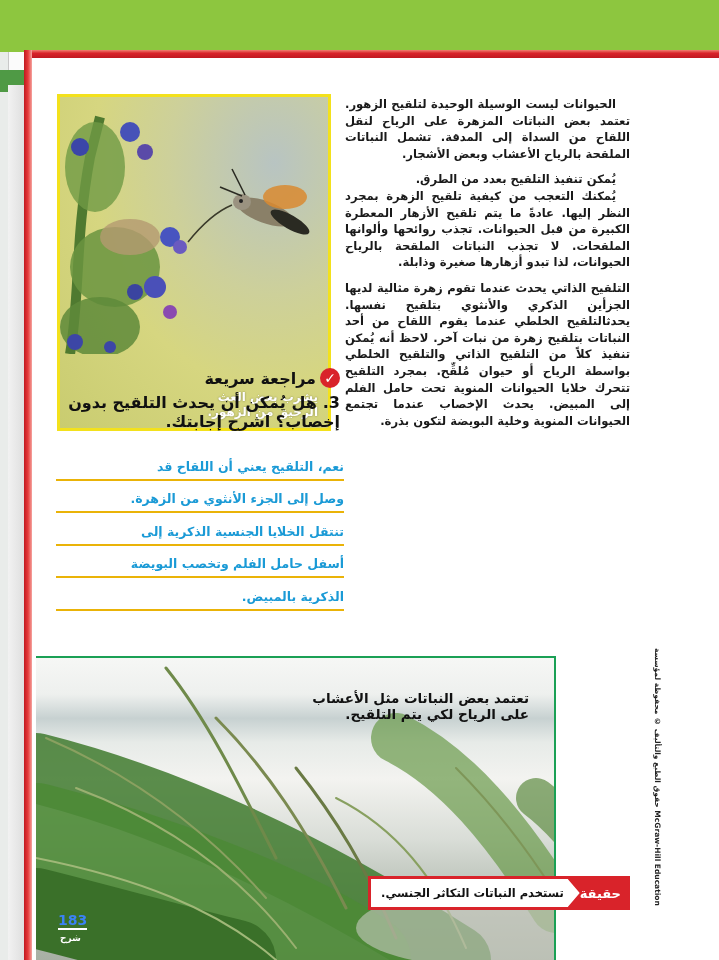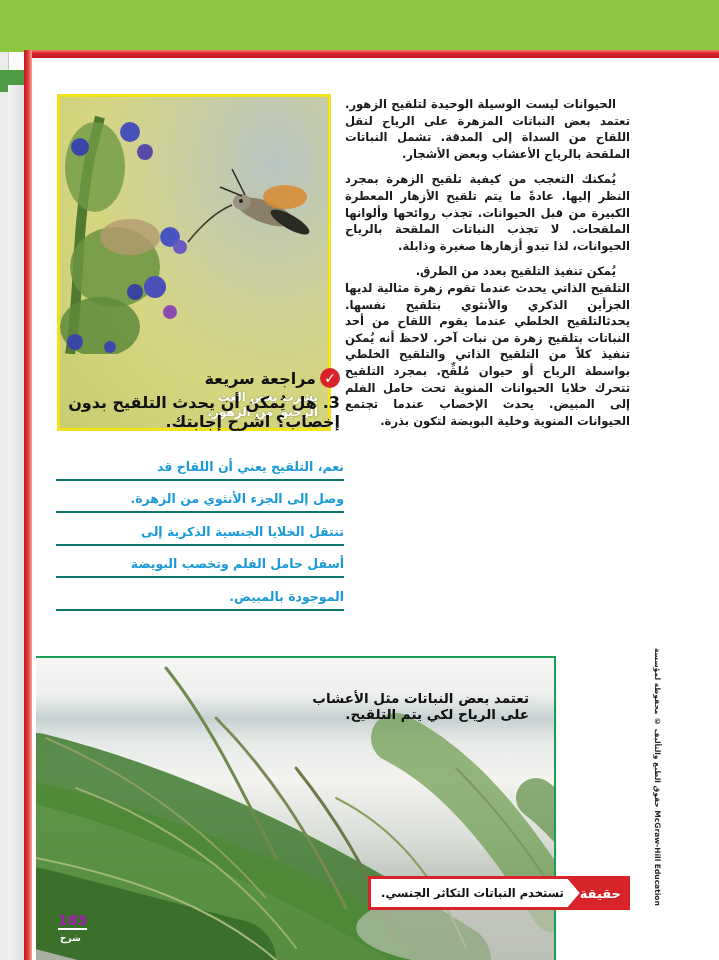--- a/index.html
+++ b/index.html
@@ -21,52 +21,52 @@
   .photo svg { position:absolute; left:0; top:0; }
   .photo-caption { position:absolute; right:10px; bottom:8px; direction:rtl; text-align:right; color:#fff; font-weight:bold; font-size:12px; line-height:15px; text-shadow:0 0 2px rgba(0,0,0,0.4); }
 
   .qr-head { position:absolute; left:60px; top:368px; width:280px; direction:rtl; display:flex; align-items:center; gap:4px; }
   .check-icon { width:20px; height:20px; border-radius:50%; background:#d9232a; display:flex; align-items:center; justify-content:center; color:#fff; font-size:14px; font-weight:bold; }
   .qr-title { font-size:16px; font-weight:bold; color:#111; }
   .question { position:absolute; left:60px; top:393px; width:280px; direction:rtl; font-size:16px; font-weight:bold; color:#111; line-height:19px; }
   .q-num { display:inline-block; margin-left:6px; }
 
   .answers { position:absolute; left:56px; top:448px; width:288px; direction:rtl; }
-  .ans-line { height:32.5px; border-bottom:2px solid #0f766e; box-sizing:border-box; position:relative; }
+  .ans-line { height:32.5px; border-bottom:2px solid #eab308; box-sizing:border-box; position:relative; }
   .ans-line span { position:absolute; right:0; bottom:5px; color:#1a9ad6; font-weight:bold; font-size:12.5px; white-space:nowrap; }
 
   .grass-frame { position:absolute; left:36px; top:656px; width:520px; height:304px; border-top:2px solid #1aa055; border-right:2px solid #1aa055; box-sizing:border-box; overflow:hidden; }
   .grass-bg { position:absolute; inset:0; background:linear-gradient(#f6f7f5 0%,#eef0ee 12%,#c7d1d1 20%,#e7ebe8 28%,#f3f3f0 40%,#d9ddd7 60%,#b8c0b6 78%,#a8b0a4 100%); }
   .grass-svg { position:absolute; left:0; top:0; }
   .grass-caption { position:absolute; right:25px; top:32px; direction:rtl; text-align:right; font-weight:bold; font-size:13.5px; line-height:16px; color:#111; }
 
   .fact-box { position:absolute; left:368px; top:876px; width:262px; height:34px; background:#fff; border:3px solid #d9232a; box-sizing:border-box; direction:rtl; display:flex; align-items:center; }
   .fact-label { height:100%; background:#d9232a; color:#fff; font-weight:bold; font-size:13px; padding:0 6px 0 12px; display:flex; align-items:center; clip-path:polygon(0 0,100% 0,100% 100%,0 100%,12px 50%);text-align:center; }
   .fact-text { font-size:11.5px; font-weight:bold; color:#111; padding-right:4px; }
 
-  .pagenum { position:absolute; left:58px; top:912px; color:#a21caf; font-weight:bold; font-size:14px; border-bottom:2px solid #fff; line-height:16px; }
+  .pagenum { position:absolute; left:58px; top:912px; color:#3b82f6; font-weight:bold; font-size:14px; border-bottom:2px solid #fff; line-height:16px; }
   .pagelabel { position:absolute; left:60px; top:933px; color:#fff; font-size:9px; font-weight:bold; }
 
   .copyright { position:absolute; left:648px; top:648px; width:14px; height:290px; writing-mode:vertical-rl; font-size:7.5px; font-weight:bold; color:#222; white-space:nowrap; overflow:hidden; }
 </style>
 </head>
 <body>
 
 <div class="topband"></div>
 <div class="leftstrip"></div>
 <div class="leftstrip-green"></div>
 <div class="leftshadow"></div>
 <div class="page"></div>
 <div class="redframe-top"></div>
 <div class="redframe-left"></div>
 
 <div class="body-text">
   <p>الحيوانات ليست الوسيلة الوحيدة لتلقيح الزهور. تعتمد بعض النباتات المزهرة على الرياح لنقل اللقاح من السداة إلى المدقة. تشمل النباتات الملقحة بالرياح الأعشاب وبعض الأشجار.</p>
+  <p style="margin-bottom:0">يُمكن تنفيذ التلقيح بعدد من الطرق.</p>
   <p>يُمكنك التعجب من كيفية تلقيح الزهرة بمجرد النظر إليها. عادةً ما يتم تلقيح الأزهار المعطرة الكبيرة من قبل الحيوانات. تجذب روائحها وألوانها الملقحات. لا تجذب النباتات الملقحة بالرياح الحيوانات، لذا تبدو أزهارها صغيرة وذابلة.</p>
-  <p style="margin-bottom:0">يُمكن تنفيذ التلقيح بعدد من الطرق.</p>
   <p class="noindent">التلقيح الذاتي يحدث عندما تقوم زهرة مثالية لديها الجزأين الذكري والأنثوي بتلقيح نفسها. يحدثالتلقيح الخلطي عندما يقوم اللقاح من أحد النباتات بتلقيح زهرة من نبات آخر. لاحظ أنه يُمكن تنفيذ كلاً من التلقيح الذاتي والتلقيح الخلطي بواسطة الرياح أو حيوان مُلقِّح. بمجرد التلقيح تتحرك خلايا الحيوانات المنوية تحت حامل الفلم إلى المبيض. يحدث الإخصاب عندما تجتمع الحيوانات المنوية وخلية البويضة لتكون بذرة.</p>
 </div>
 
 <div class="photo">
   <svg width="268" height="257" viewBox="0 0 268 257">
 
     <path d="M10 257 C20 200 15 140 30 60 L40 20" stroke="#4f7a30" stroke-width="10" fill="none"></path>
     <ellipse cx="35" cy="70" rx="30" ry="45" fill="#6f9a45" opacity="0.8"></ellipse>
     <ellipse cx="55" cy="170" rx="45" ry="40" fill="#6a9440" opacity="0.85"></ellipse>
     <ellipse cx="40" cy="230" rx="40" ry="30" fill="#5e8a3a" opacity="0.85"></ellipse>
@@ -114,21 +114,21 @@
   <div class="ans-line">
       <span>وصل إلى الجزء الأنثوي من الزهرة.</span>
     </div>
   <div class="ans-line">
       <span>تنتقل الخلايا الجنسية الذكرية إلى</span>
     </div>
   <div class="ans-line">
       <span>أسفل حامل الفلم وتخصب البويضة</span>
     </div>
   <div class="ans-line">
-      <span>الموجودة بالمبيض.</span>
+      <span>الذكرية بالمبيض.</span>
     </div>
 </div>
 
 <div class="grass-frame">
   <div class="grass-bg"></div>
   <svg class="grass-svg" width="610" height="302" viewBox="0 0 610 302">
     <g stroke-linecap="round" fill="none">
       <path d="M0 110 C120 140 260 200 420 302" stroke="#3f7a2e" stroke-width="70" opacity="0.85"></path>
       <path d="M0 170 C120 200 250 250 330 302" stroke="#4d8a36" stroke-width="90" opacity="0.9"></path>
       <path d="M0 250 C80 270 150 290 200 302" stroke="#3a7029" stroke-width="80"></path>

